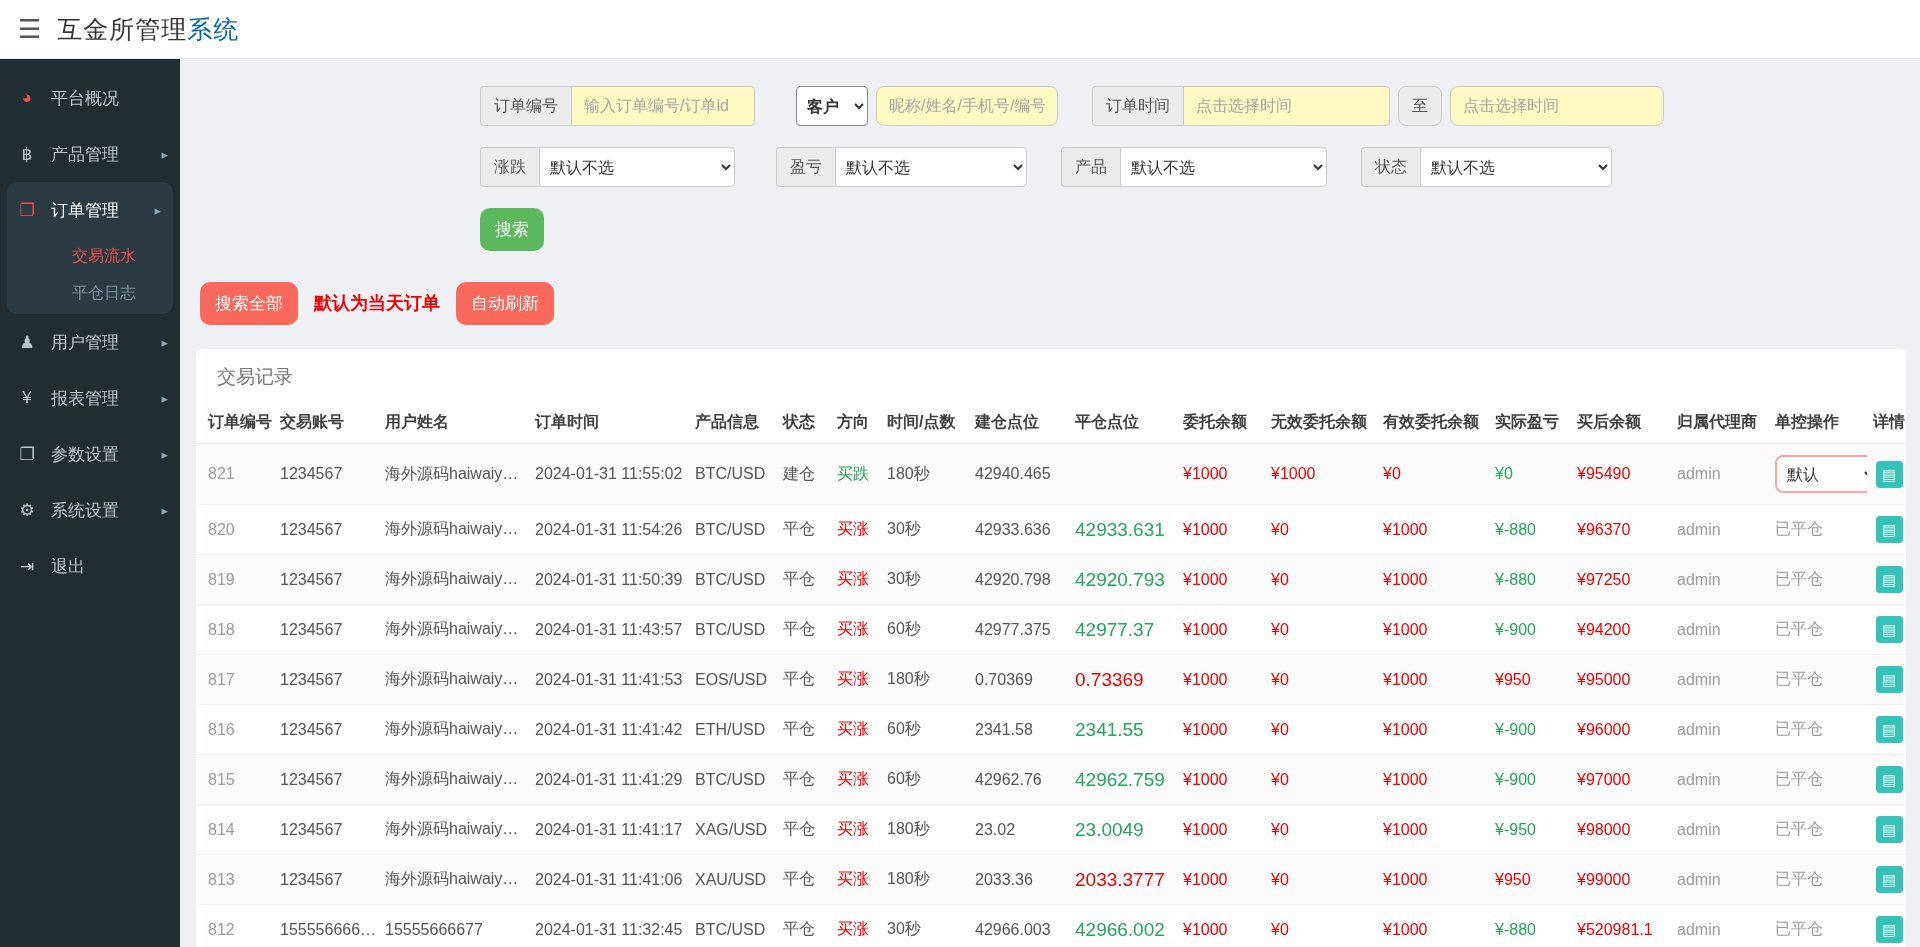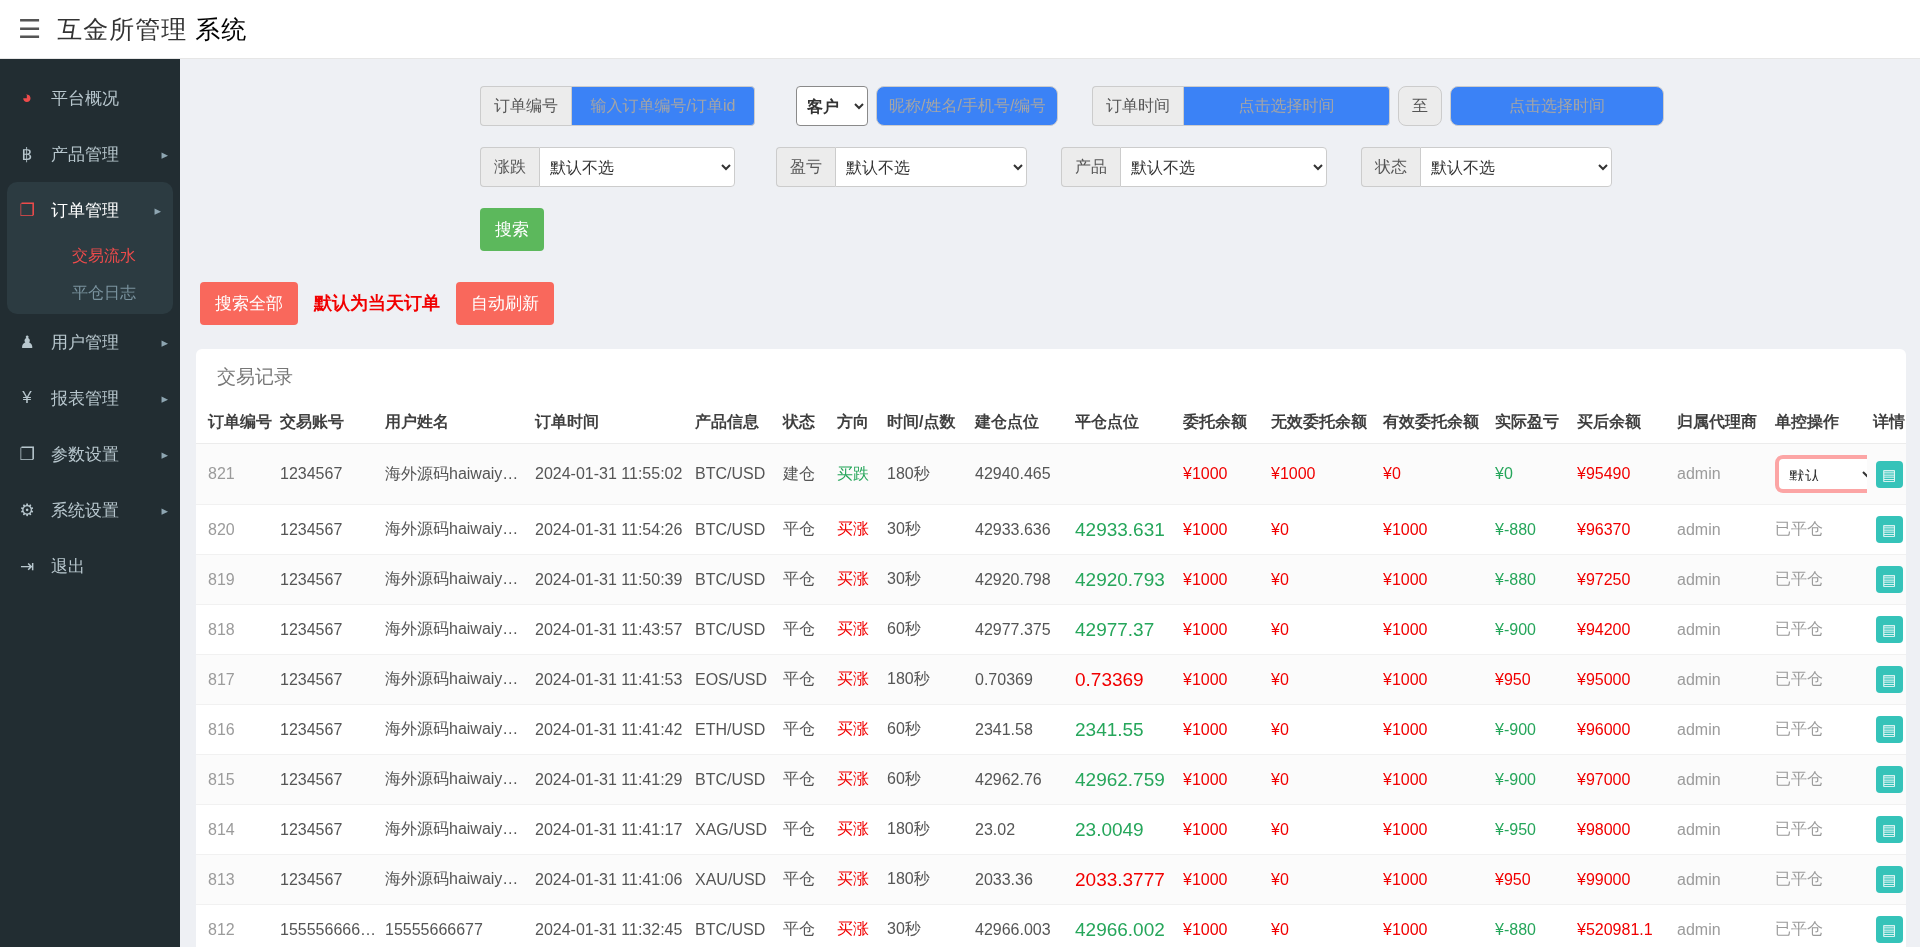--- a/index.html
+++ b/index.html
@@ -4,21 +4,21 @@
 <style>
   html,body{margin:0;padding:0;width:1920px;height:947px;overflow:hidden;
     background:#eef0f4;font-family:"Liberation Sans","DejaVu Sans",sans-serif;}
   *{box-sizing:border-box;}
 
   
   .topbar{position:fixed;top:0;left:0;right:0;height:59px;background:#fff;
     border-bottom:1px solid #e6e6e6;display:flex;align-items:center;z-index:20;}
   .burger{font-size:26px;color:#555;margin:0 16px 0 18px;cursor:pointer;line-height:1;}
   .brand{font-size:25px;color:#333;letter-spacing:1px;}
-  .brand .accent{color:#000000;margin-left:8px;}
+  .brand .accent{color:#0369a1;}
   .top-right{margin-left:auto;display:flex;gap:12px;margin-right:16px;align-items:center;}
   .stat-btn{border:1px solid #ddd;border-radius:4px;padding:9px 13px;color:#f10000;
     font-size:17px;background:#fff;cursor:pointer;white-space:nowrap;}
   .admin-box{border:1px solid #e4e4e4;border-radius:4px;padding:9px 13px;color:#6f6f6f;
     font-size:16px;background:#fff;cursor:pointer;display:flex;align-items:center;gap:7px;}
   .admin-box .caret{font-size:12px;color:#9a9a9a;}
 
   
   .sidebar{position:fixed;top:59px;left:0;bottom:0;width:180px;background:#222d32;
     padding-top:11px;z-index:15;}
@@ -38,50 +38,50 @@
   .main{margin-left:180px;padding-top:59px;}
 
   
   .filters{padding-top:27px;}
   .frow{display:flex;align-items:center;margin-left:300px;margin-bottom:21px;}
   .igroup{display:flex;height:40px;align-items:stretch;}
   .iaddon{background:#ececec;border:1px solid #ccc;border-right:0;
     border-radius:4px 0 0 4px;display:flex;align-items:center;padding:0 13px;
     color:#555;font-size:16px;white-space:nowrap;}
   .itext{border:1px solid #ccc;border-radius:0 4px 4px 0;padding:0 12px;font-size:16px;
-    color:#333;background:#3b82f6;outline:none;min-width:0;text-align:center;}
+    color:#333;background:#fef9c3;outline:none;min-width:0;}
   .itext::placeholder{color:#a5a5a5;}
   .standalone{border-radius:8px;border-right:1px solid #ccc;}
   select{height:40px;border:1px solid #ccc;background:#fff;font-size:16px;color:#333;
     padding:8px 6px;outline:none;}
   .sel-small{border:1px solid #8a8a8a;border-radius:4px;font-weight:bold;width:72px;}
   .sel-grouped{border-radius:0 4px 4px 0;}
   .gap8{width:8px;flex:0 0 8px;}
-  .btn{border:none;border-radius:4px;color:#fff;cursor:pointer;
+  .btn{border:none;border-radius:10px;color:#fff;cursor:pointer;
     font-family:inherit;font-size:17px;}
   .search-btn{background:#5cb85c;padding:10px 15px;margin-left:300px;}
   .actions{margin:26px 0 0 20px;display:flex;align-items:center;}
   .salmon-btn{background:#f9685c;padding:10px 15px;font-size:17px;}
   .today-note{color:#f10000;font-weight:bold;font-size:18px;margin:14px 16px;}
 
   
   .panel{background:#fff;border-radius:6px;margin:20px 14px 0 16px;overflow:hidden;}
   .panel-title{padding:15px 21px 12px;color:#767676;font-size:19px;}
   table{width:100%;border-collapse:collapse;table-layout:fixed;font-size:16px;color:#555;}
   th{font-weight:bold;color:#3f3f3f;text-align:left;padding:10px 4px;font-size:16px;
     border-bottom:1px solid #ececec;white-space:nowrap;overflow:hidden;}
   td{padding:11px 4px;border-bottom:1px solid #f1f1f1;white-space:nowrap;
     overflow:hidden;text-overflow:ellipsis;}
   tbody tr:nth-child(odd){background:#fbfbfb;}
   th:first-child,td:first-child{padding-left:12px;}
   .red{color:#f10000;}
   .green{color:#26a65b;}
   .gray{color:#9b9b9b;}
   .close-val{font-size:19px;}
-  .ctl-select{width:104px;height:38px;border:4px solid #fca5a5;border-radius:8px;}
+  .ctl-select{width:104px;height:38px;border:2px solid #fca5a5;border-radius:8px;}
   .detail-btn{width:27px;height:27px;background:#35c3b9;border:none;border-radius:4px;
     color:#fff;font-size:15px;line-height:27px;text-align:center;cursor:pointer;padding:0;}
 </style>
 </head>
 <body>
 
 <div class="topbar">
   <span class="burger">☰</span>
   <span class="brand"><span>互金所管理</span><span class="accent">系统</span></span>
 </div>

